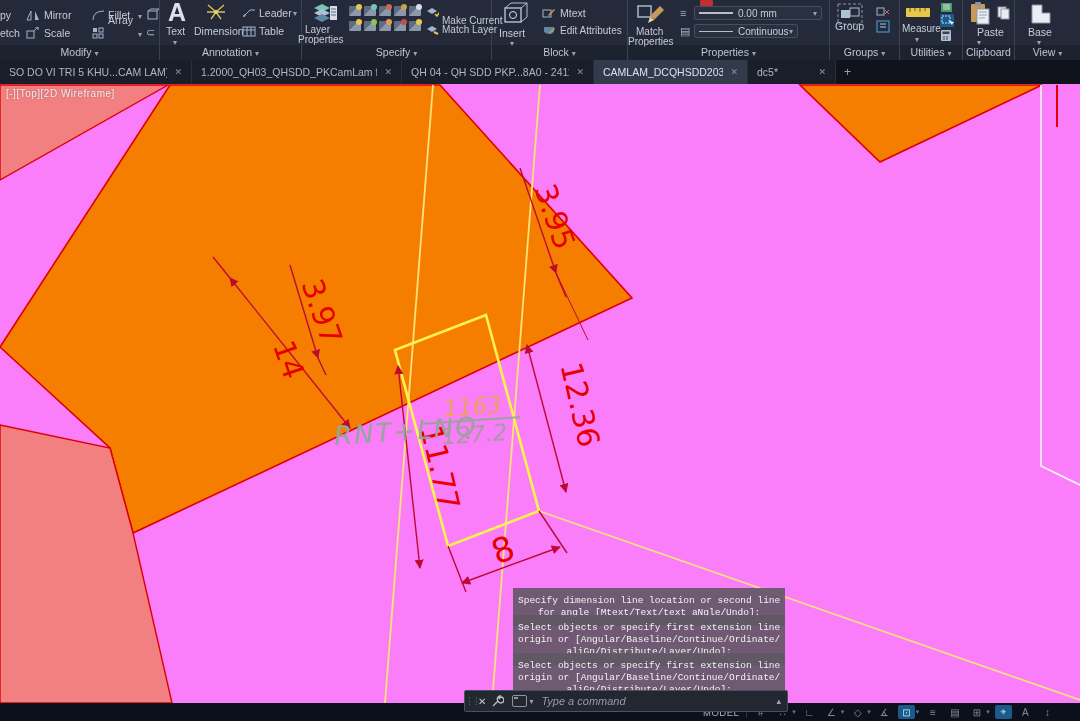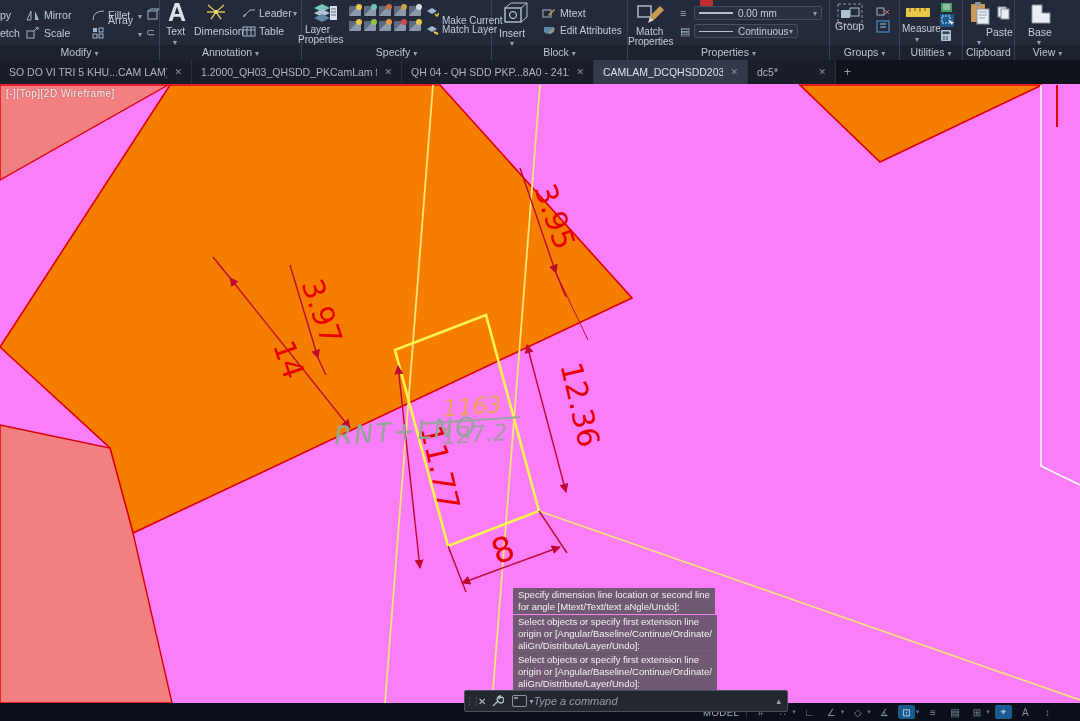--- a/index.html
+++ b/index.html
@@ -31,30 +31,30 @@
         background:#1A1E29;border-right:1px solid #2A2F3B;box-sizing:border-box;white-space:nowrap;overflow:hidden;flex:0 0 auto;}
   .ftab .x{color:#8A92A0;font-size:9px;}
   .ftab.active{background:#333A4C;color:#DCE1EA;}
   .newtab{display:flex;align-items:center;padding:0 8px;color:#9AA2B0;font-size:12px;}
   
   .canvas{position:absolute;top:84px;left:0;width:1080px;height:619px;background:#1d4ed8;}
   .vplabel{position:absolute;left:6px;top:4px;font-size:10px;color:#F2EFF4;letter-spacing:0.5px;
            text-shadow:0 0 2px rgba(120,60,60,.6);z-index:3;}
   
   .bubble{position:absolute;left:513px;background:rgba(96,86,100,0.9);color:#F4F1F4;
-          font-family:Liberation Sans, sans-serif;font-size:9.5px;line-height:12.2px;
-          white-space:pre-line;padding:1px 5px;z-index:4;}
+          font-family:Liberation Mono, monospace;font-size:9.5px;line-height:12.2px;
+          white-space:pre-line;padding:7px 5px;z-index:4;text-align:center;}
   
   .cmdbar{position:absolute;left:464px;top:690px;width:322px;height:20px;background:#23272F;
           border:1px solid #4A5160;border-radius:2px;display:flex;align-items:center;z-index:6;}
   .cmdbar .grip{width:10px;text-align:center;color:#6C7482;font-size:9px;letter-spacing:-2px;line-height:9px;}
   .cmdbar .cx{color:#C3C9D3;font-size:10px;margin:0 5px 0 3px;}
   .cmdbar .cmdicon{width:13px;height:10px;border:1px solid #8C94A2;border-radius:2px;margin:0 2px 0 8px;position:relative;}
   .cmdbar .cmdicon::after{content:"";position:absolute;left:1px;top:1px;width:4px;height:2px;background:#8C94A2;}
-  .cmdbar .typed{font-size:11px;color:#949CAA;font-style:italic;margin-left:0;flex:1;}
+  .cmdbar .typed{font-size:11px;color:#949CAA;font-style:italic;margin-left:8px;flex:1;}
   .cmdbar .up{color:#9AA2B0;font-size:9px;margin-right:6px;}
   
   .statusbar{position:absolute;top:703px;left:0;width:1080px;height:18px;background:#0C101B;
              display:flex;align-items:center;}
   .sb-model{margin-left:703px;font-size:9.5px;color:#A8B2C2;letter-spacing:0.5px;}
   .sbi{display:inline-flex;align-items:center;justify-content:center;min-width:15px;height:14px;
        font-size:10px;color:#7E8AA0;margin-left:5px;border-radius:2px;padding:0 1px;}
   .sbi.active{background:#1C5A8C;color:#BFE0FA;}
   .sbc{font-size:7px;color:#687182;margin-left:1px;}
   .sb-sep{width:1px;height:11px;background:#2A3040;margin-left:7px;}
@@ -273,21 +273,21 @@
     <div class="panel-label"><span>Utilities</span> <span class="caret">▾</span></div>
   </div>
 
   <div class="panel" style="width:52px">
     <svg style="position:absolute;left:6px;top:2px" width="22" height="24">
       <rect x="2" y="2" width="14" height="18" rx="1" fill="#C89A5A"></rect>
         <rect x="6" y="0" width="6" height="4" rx="1" fill="#8C94A2"></rect>
       <rect x="8" y="7" width="12" height="15" fill="#E8EEF4" stroke="#8C94A2"></rect>
         <path d="M10 10h8M10 13h8M10 16h6" stroke="#9AA2B0"></path>
     </svg>
-    <span class="rlabel" style="left:23px;top:26px">Paste</span>
+    <span class="rlabel" style="left:14px;top:26px">Paste</span>
     <span class="caret" style="position:absolute;left:14px;top:38px">▾</span>
     <svg style="position:absolute;left:34px;top:6px" width="14" height="14">
         <rect x="1" y="1" width="8" height="10" fill="#E8EEF4" stroke="#8C94A2"></rect>
         <rect x="4" y="3" width="8" height="10" fill="#E8EEF4" stroke="#8C94A2"></rect>
       </svg>
     <div class="panel-label"><span>Clipboard</span></div>
   </div>
 
   <div class="panel" style="width:65px;border-right:none">
     <svg style="position:absolute;left:14px;top:2px" width="24" height="24">

